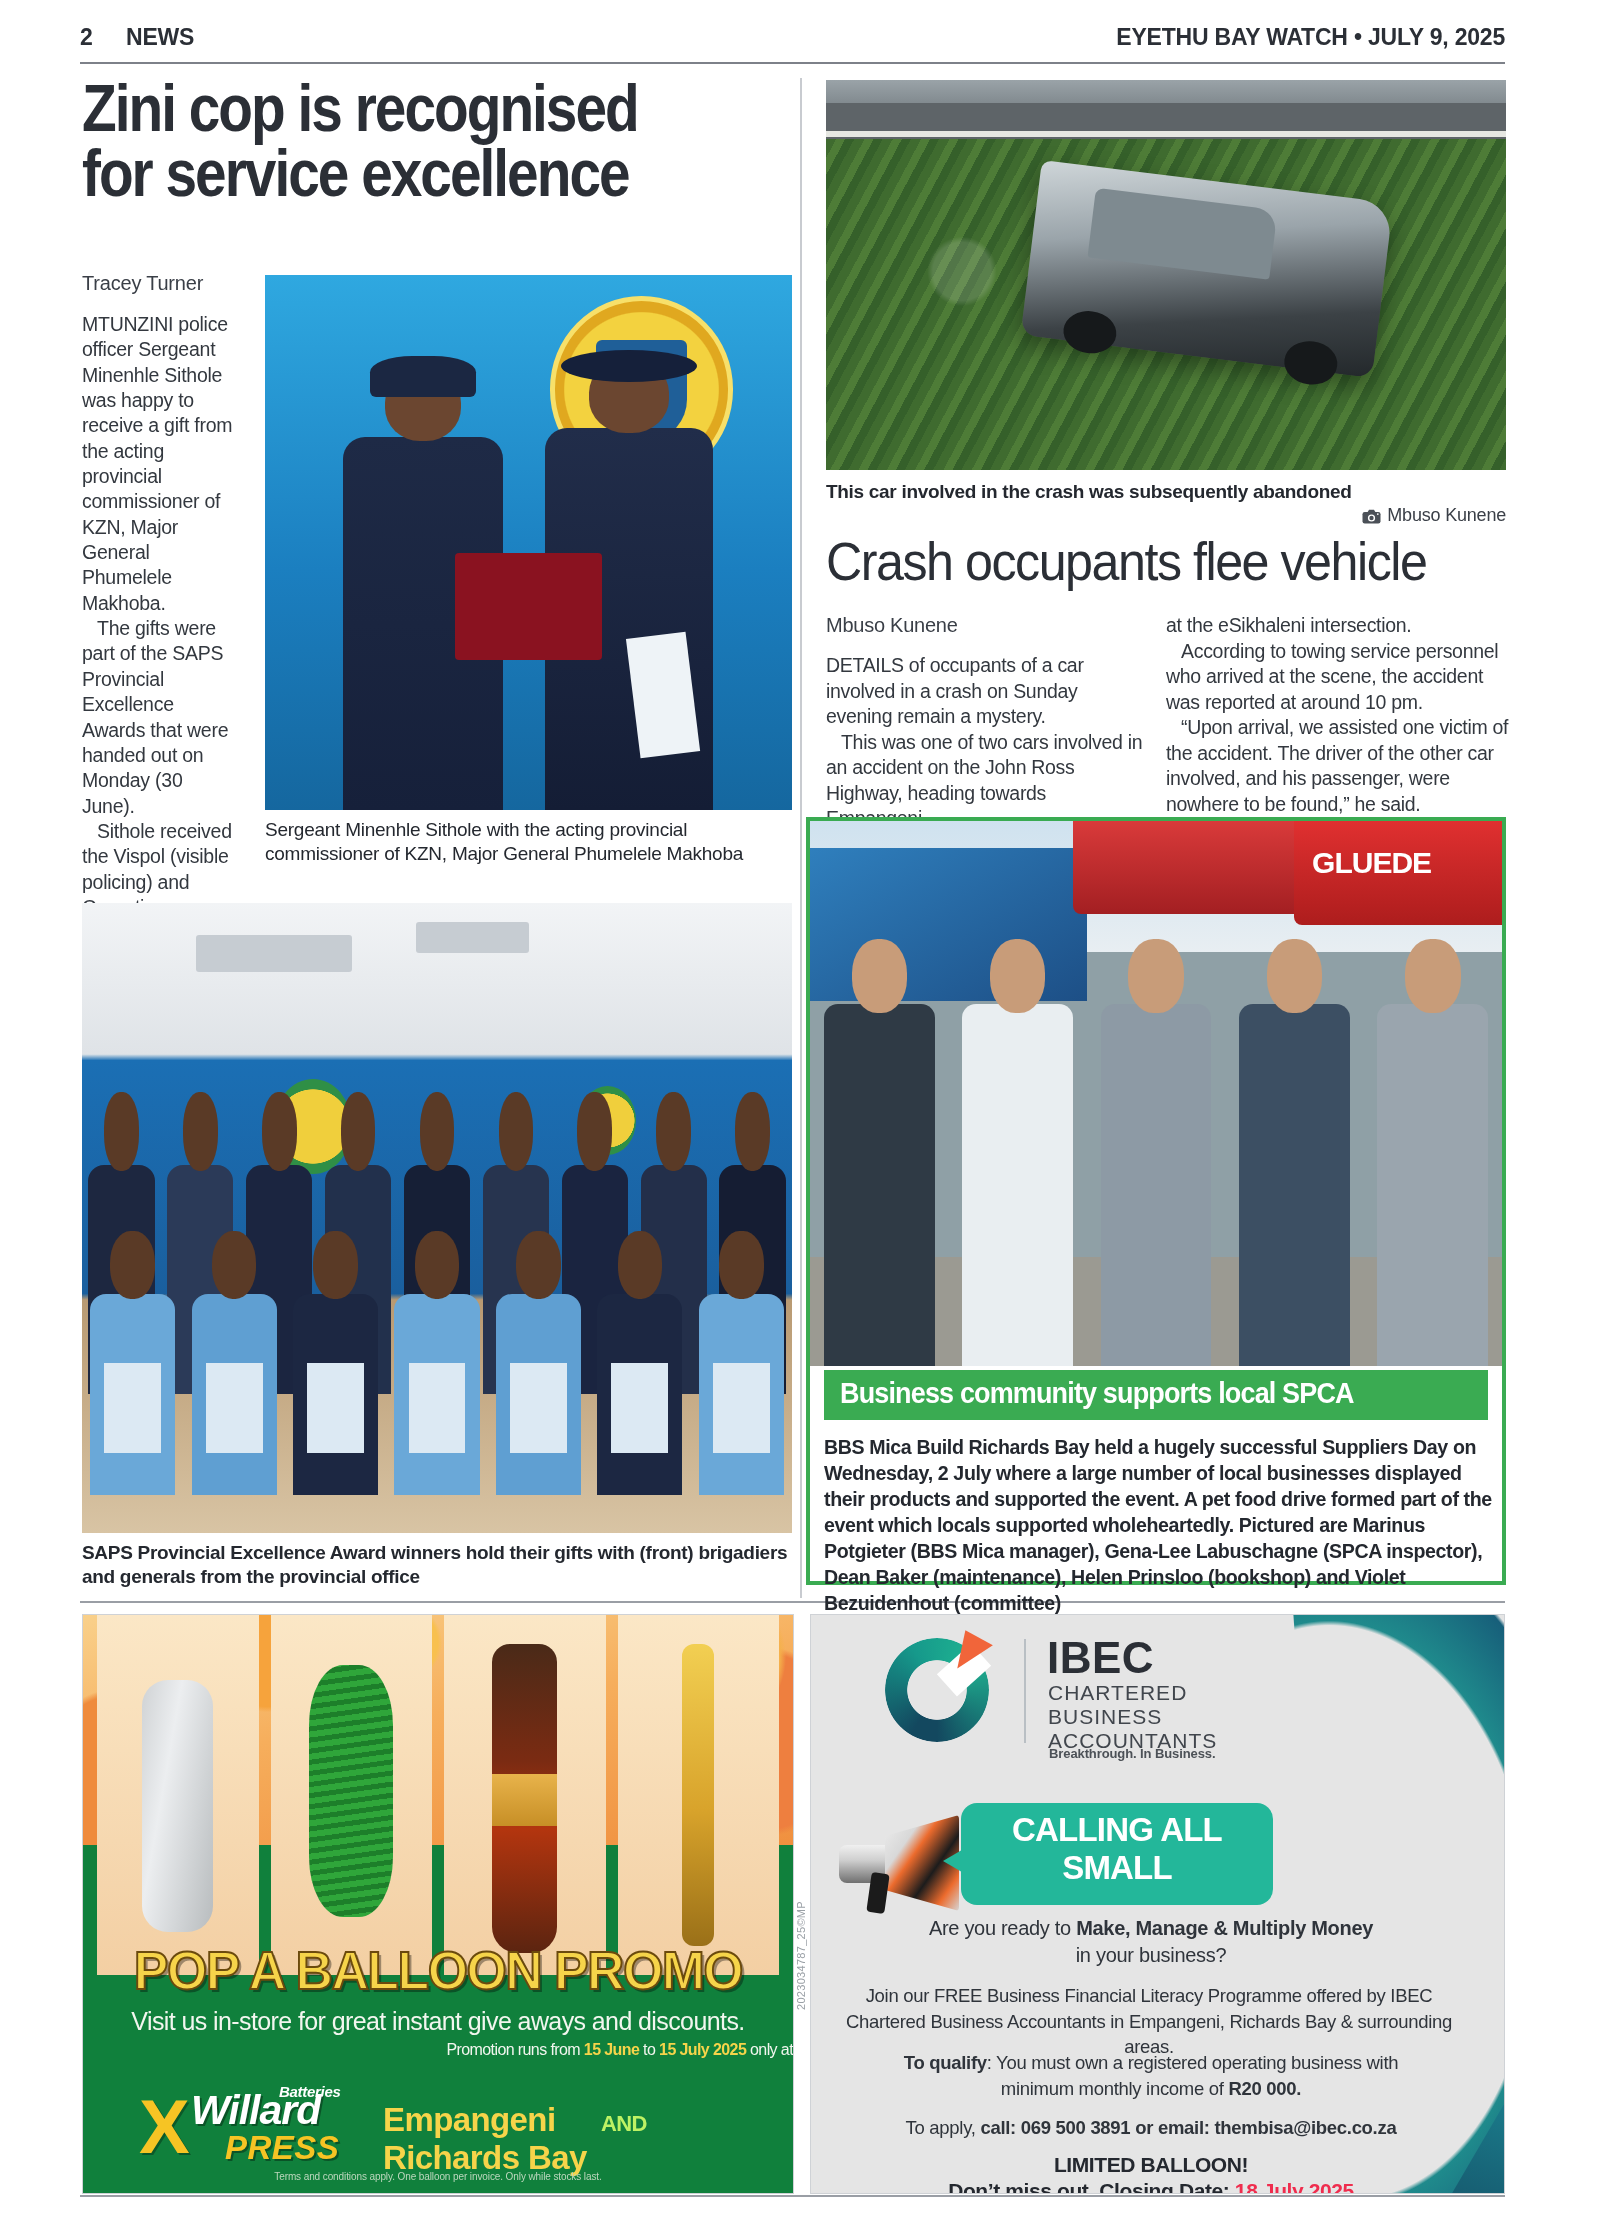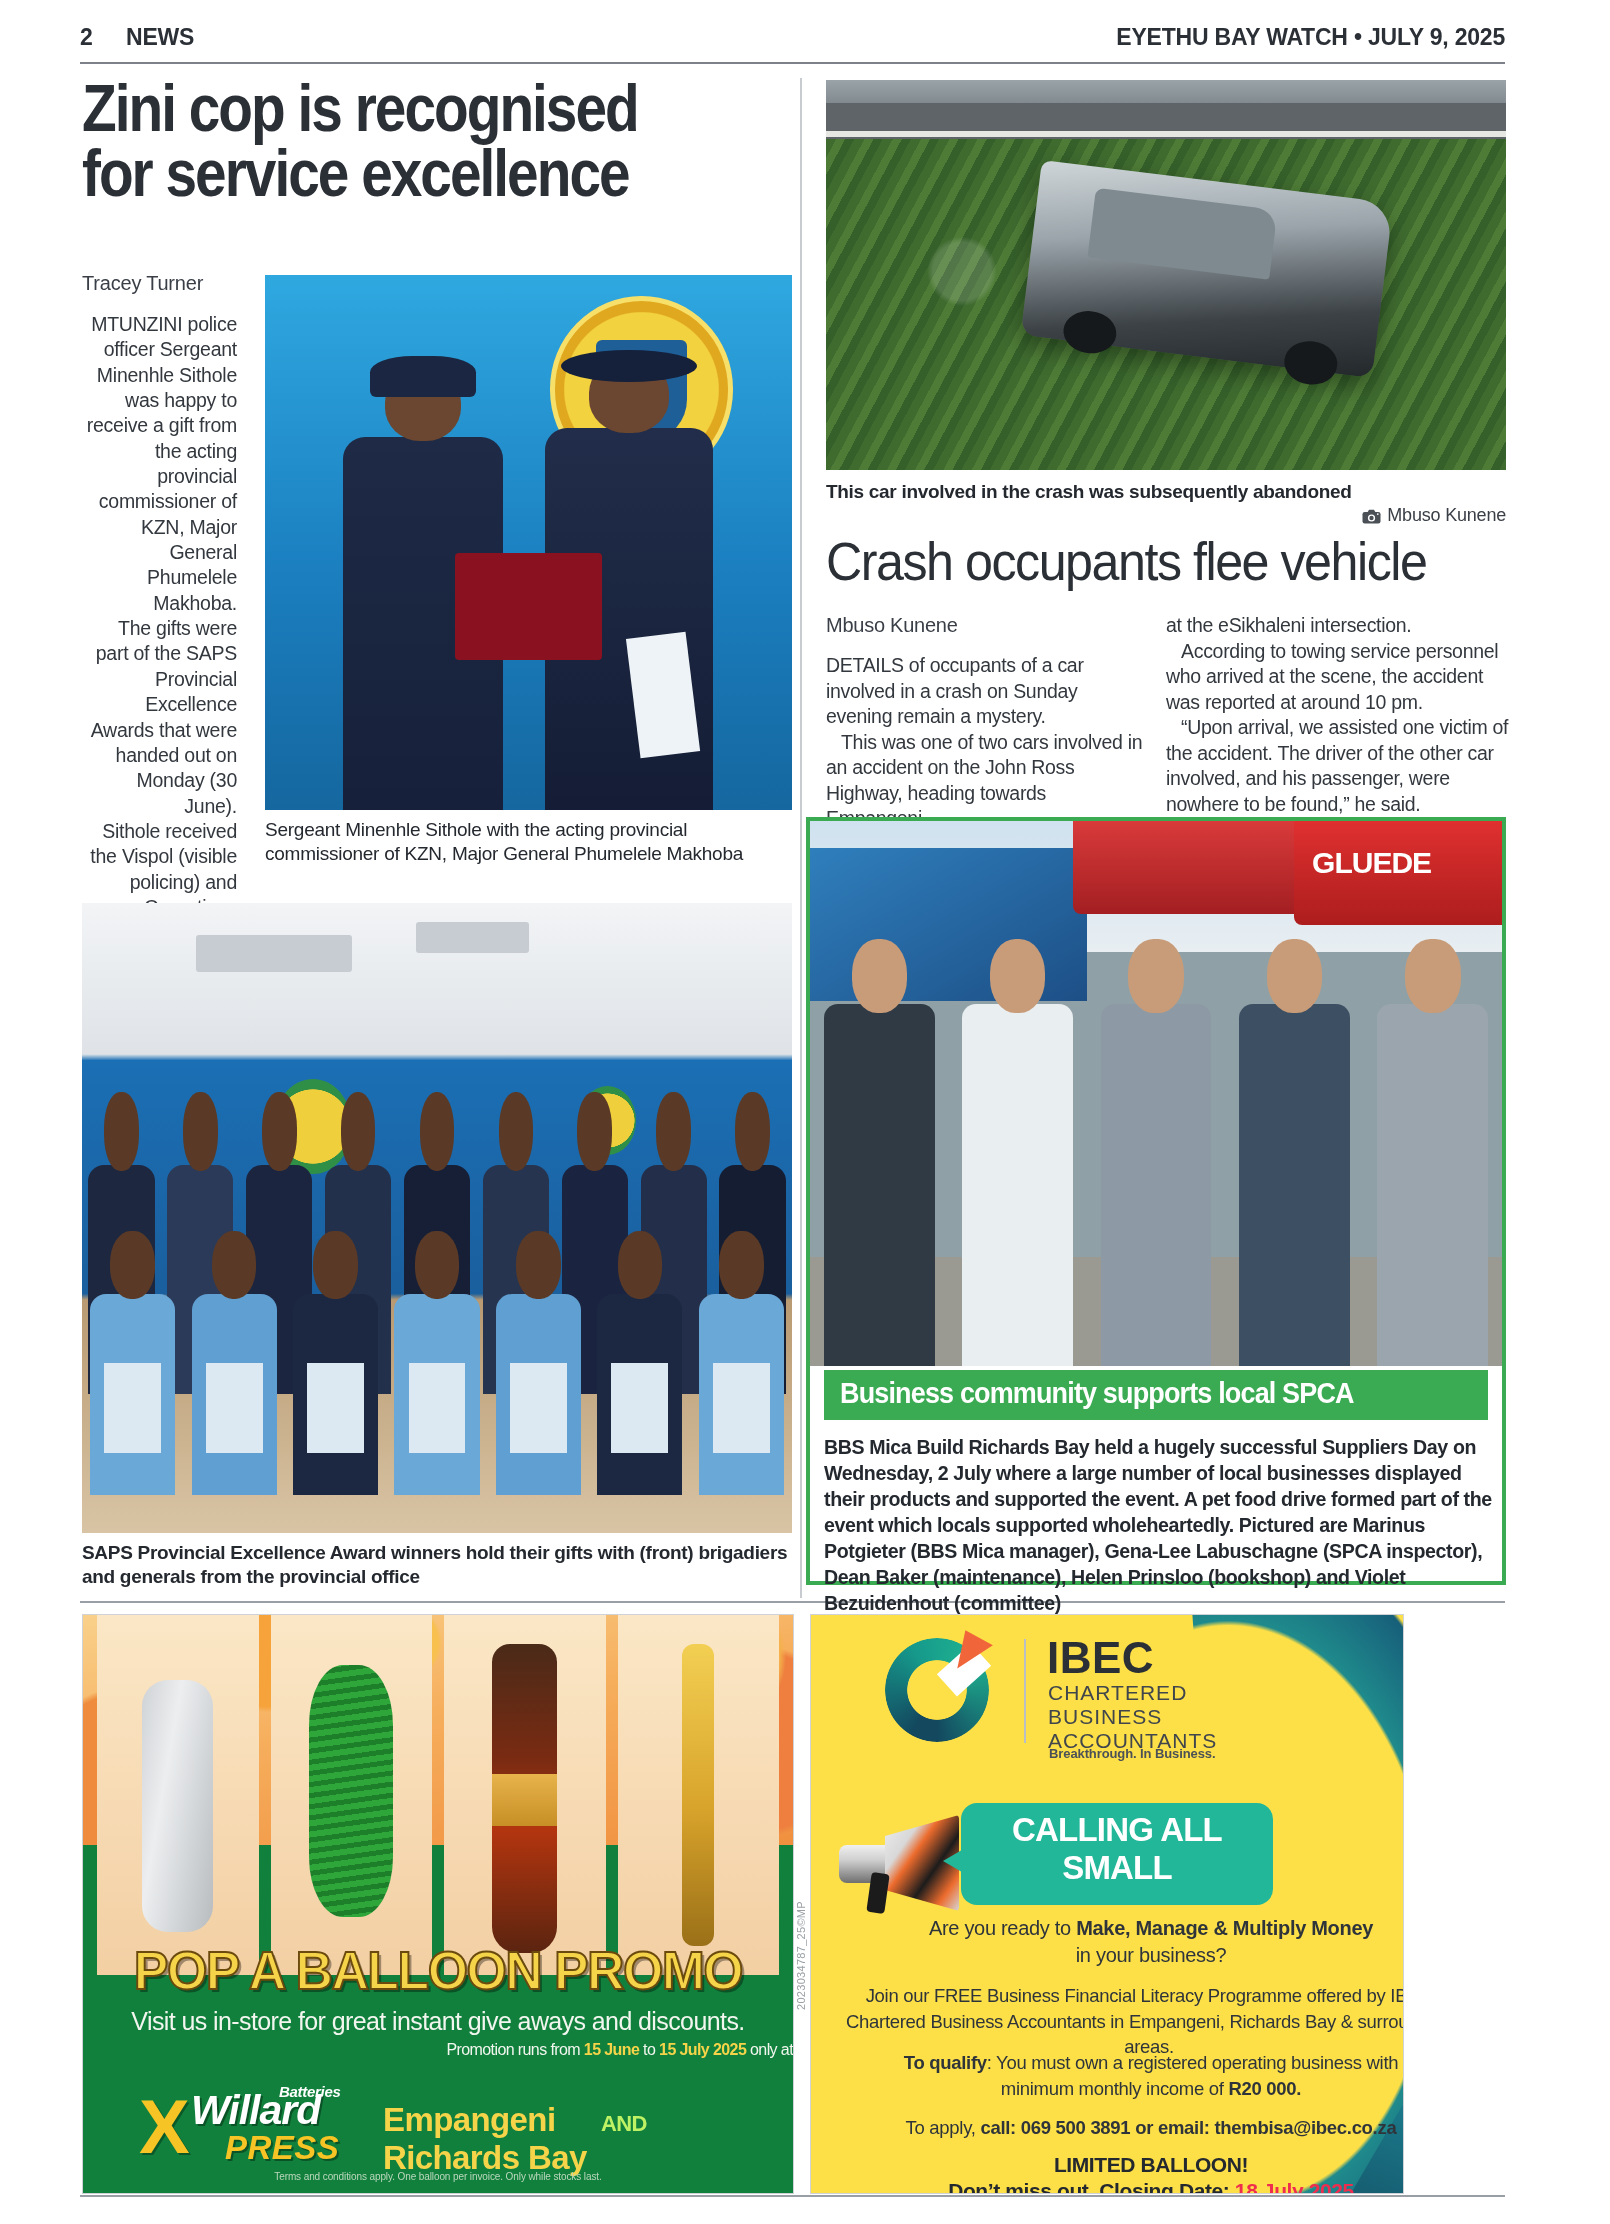--- a/index.html
+++ b/index.html
@@ -57,21 +57,21 @@
     color:#2b2f36;
     transform:scaleX(0.86);transform-origin:left top;
   }
   .byline-1{
     position:absolute;left:82px;top:272px;
     font-size:20px;color:#3a3f47;letter-spacing:-0.2px;
   }
   .body-col-1{
     position:absolute;left:82px;top:312px;width:155px;
     font-size:19.5px;line-height:1.30;color:#33383f;letter-spacing:-0.25px;
-    text-align:right;
+    text-align:left;
   }
   .body-col-1 p{margin:0;}
   .body-col-1 p.ind{text-indent:15px;}
 
   .photo-1{
     position:absolute;left:265px;top:275px;width:527px;height:535px;
     overflow:hidden;background:#1e6fb0;
   }
   .cap-1{
     position:absolute;left:265px;top:818px;width:527px;
@@ -242,22 +242,22 @@
     font-size:10px;color:#bcd7bd;letter-spacing:-0.1px;
   }
   .ad-code{
     position:absolute;left:795px;top:2010px;
     font-size:11px;color:#9aa0a6;letter-spacing:0.3px;
     transform:rotate(-90deg);transform-origin:left top;white-space:nowrap;
   }
 
   
   .ad-right{
-    position:absolute;left:810px;top:1614px;width:594px;height:580px;
-    background:#fde047;border:1px solid #cfd2d6;box-sizing:border-box;overflow:hidden;
+    position:absolute;left:810px;top:1614px;width:695px;height:580px;
+    background:#e5e5e5;border:1px solid #cfd2d6;box-sizing:border-box;overflow:hidden;
   }
   .ibec-swoosh{
     position:absolute;right:-70px;top:-60px;width:260px;height:700px;
     background:radial-gradient(ellipse at 10% 50%, rgba(0,0,0,0) 58%, #1f8a8c 59%, #175f7a 78%, rgba(0,0,0,0) 79%);
     transform:rotate(-4deg);
   }
   .ibec-swoosh2{
     position:absolute;right:-10px;bottom:-14px;width:70px;height:120px;
     background:linear-gradient(200deg,#1b7f8e 0%,#16596e 100%);
     clip-path:polygon(100% 0,100% 100%,0 100%);

